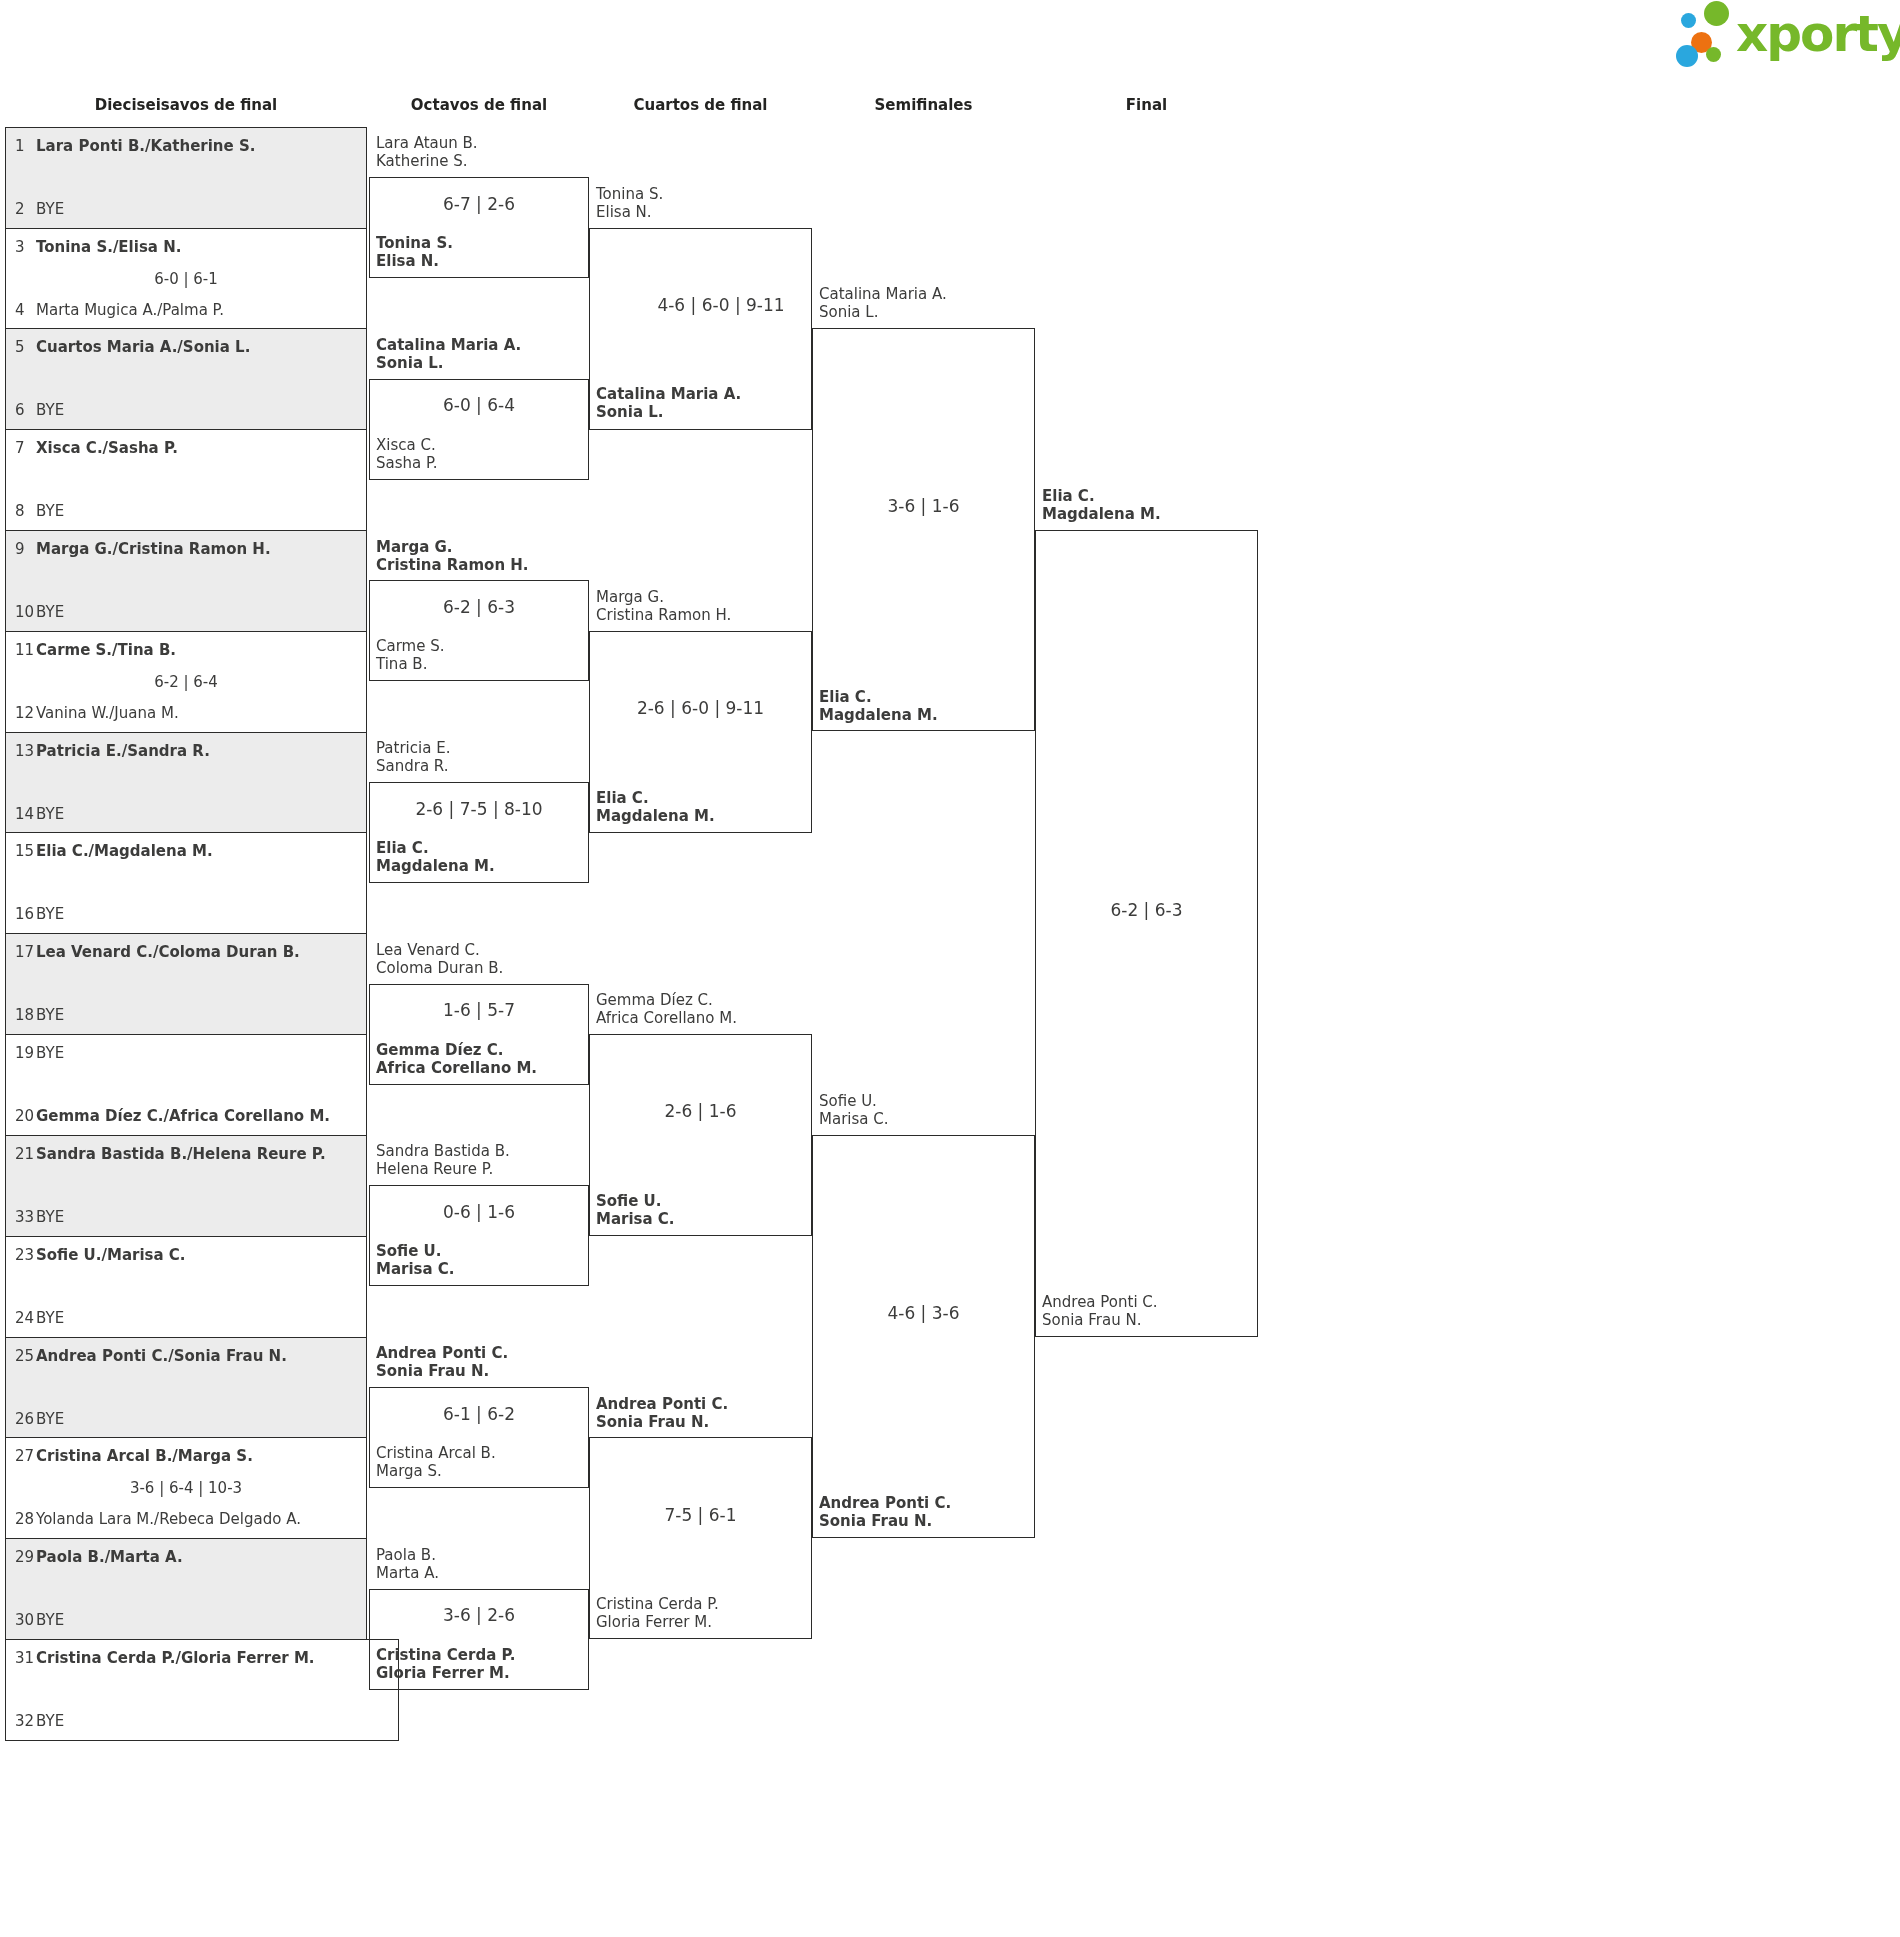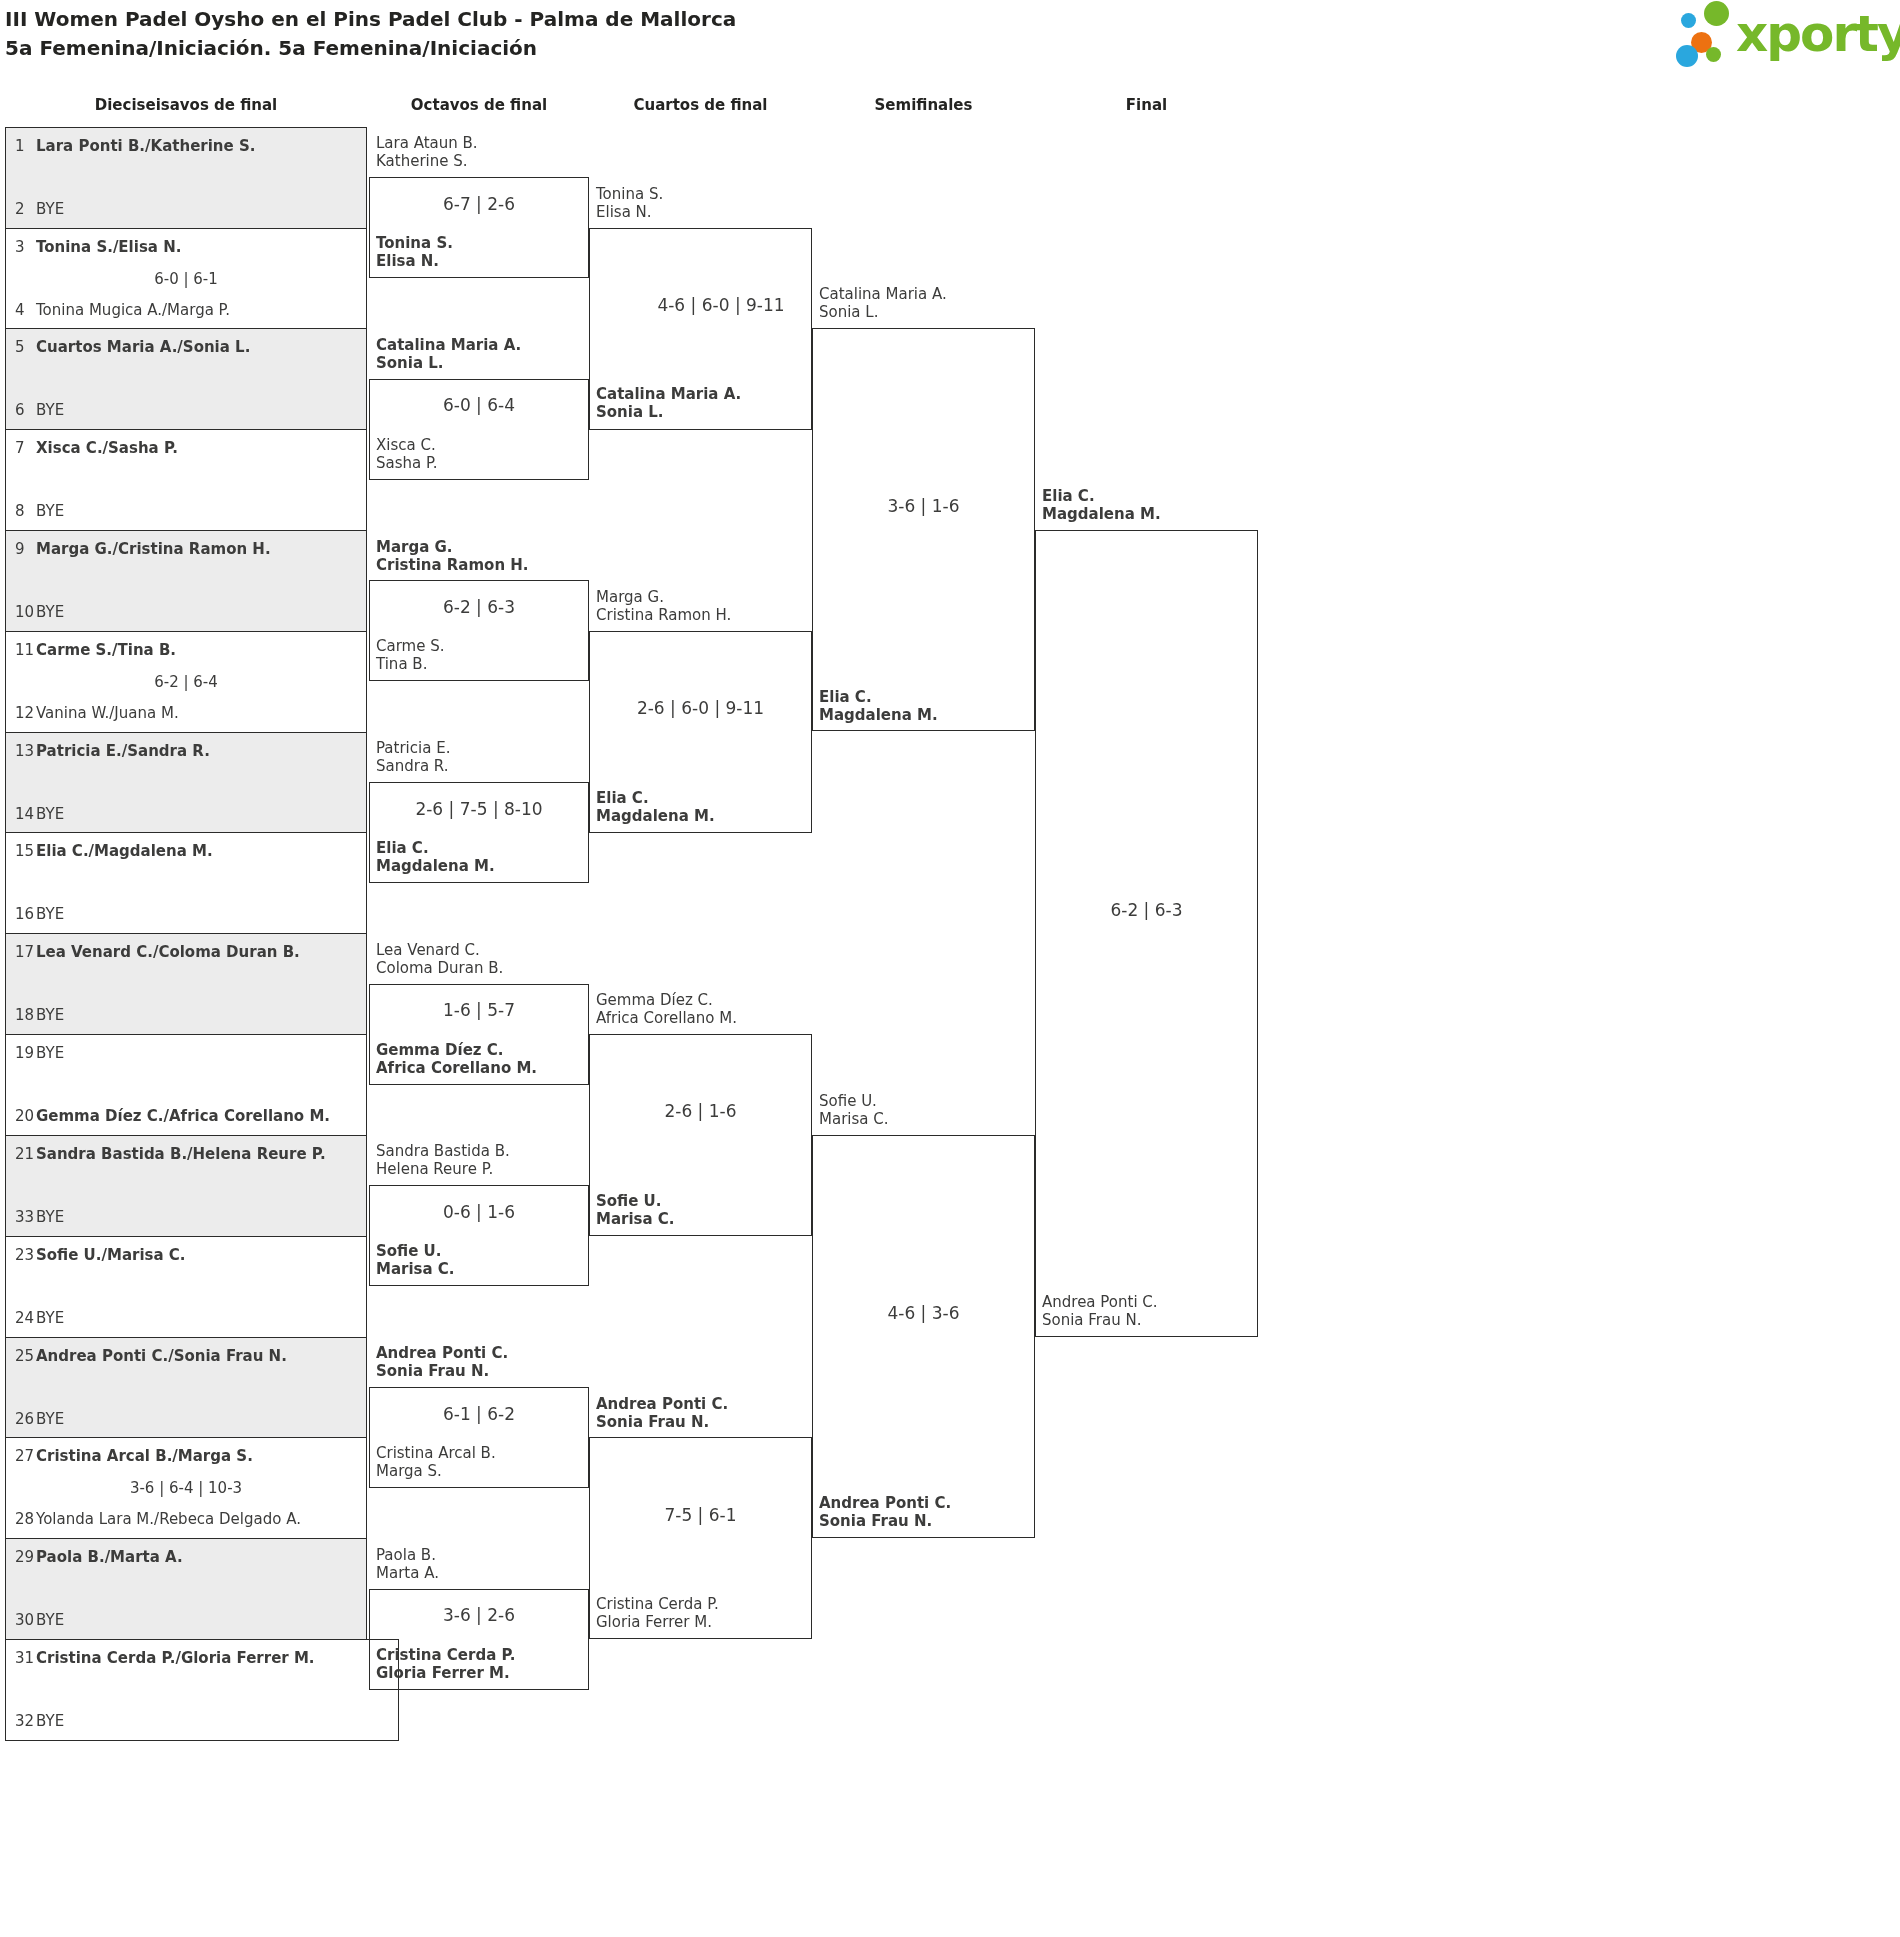--- a/index.html
+++ b/index.html
@@ -36,24 +36,20 @@
     position:absolute;left:61px;top:8px;
     font-size:50px;font-weight:800;letter-spacing:-2px;line-height:53px;
     color:#76b82a;
   }
 </style>
 </head>
 <body>
 
 <div id="stage">
 
-  <div class="title-block">
-    <div class="title-line">III Women Padel Oysho en el Pins Padel Club - Palma de Mallorca</div>
-    <div class="title-line">5a Femenina/Iniciación. 5a Femenina/Iniciación</div>
-  </div>
 
   <div class="logo">
     <span class="dot" style="left:6px;top:13px;width:15px;height:15px;background:#2aa7de;"></span>
     <span class="dot" style="left:29px;top:1px;width:25px;height:25px;background:#76b82a;"></span>
     <span class="dot" style="left:16px;top:32px;width:21px;height:21px;background:#ed7111;"></span>
     <span class="dot" style="left:1px;top:45px;width:22px;height:22px;background:#2aa7de;"></span>
     <span class="dot" style="left:31px;top:47px;width:15px;height:15px;background:#76b82a;"></span>
     <span class="wordmark">xporty</span>
   </div>
 
@@ -76,21 +72,21 @@
     </div>
   </div>
       <div class="pairbox" style="left: 5px; top: 228px; width: 362px; height: 102px;">
     <div class="entry top">
       <span class="num">3</span>
           <span class="nm winner">Tonina S./Elisa N.</span>
     </div>
     <div class="pair-score">6-0 | 6-1</div>
     <div class="entry bot">
       <span class="num">4</span>
-          <span class="nm">Tonina Mugica A./Marga P.</span>
+          <span class="nm">Marta Mugica A./Palma P.</span>
     </div>
   </div>
       <div class="pairbox shaded" style="left: 5px; top: 328px; width: 362px; height: 102px;">
     <div class="entry top">
       <span class="num">5</span>
           <span class="nm winner">Cuartos Maria A./Sonia L.</span>
     </div>
     <div class="pair-score"></div>
     <div class="entry bot">
       <span class="num">6</span>

